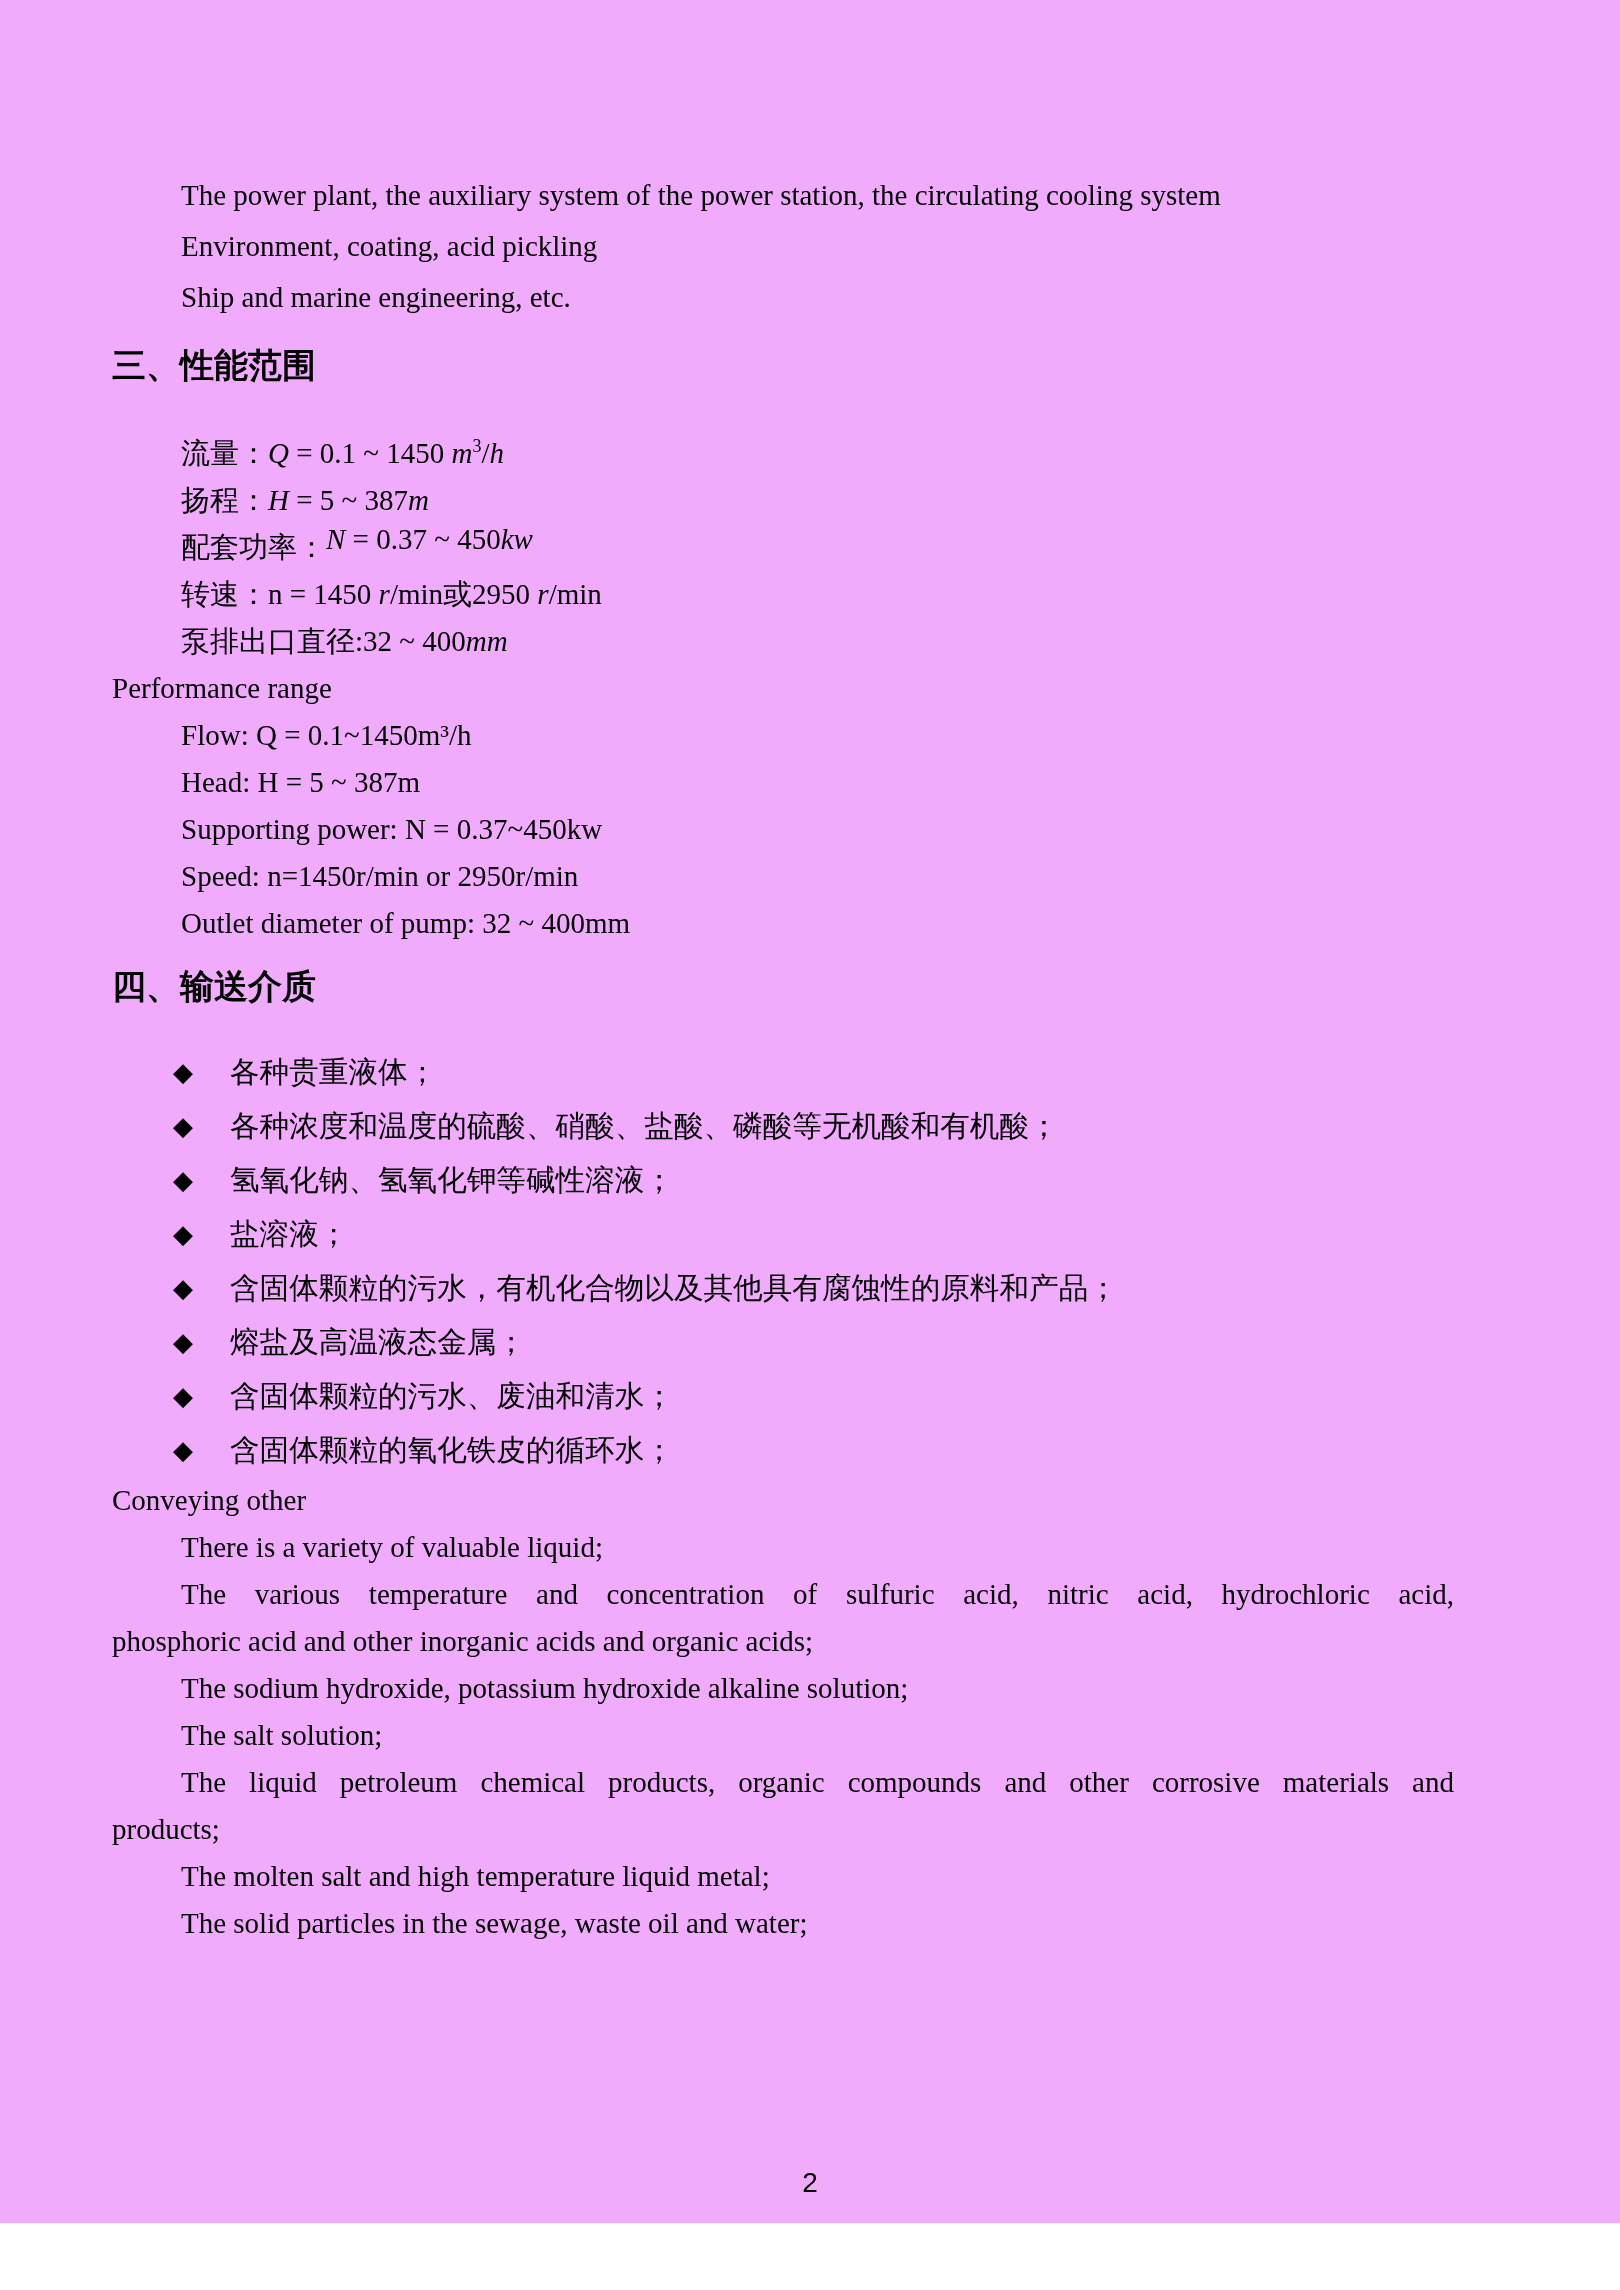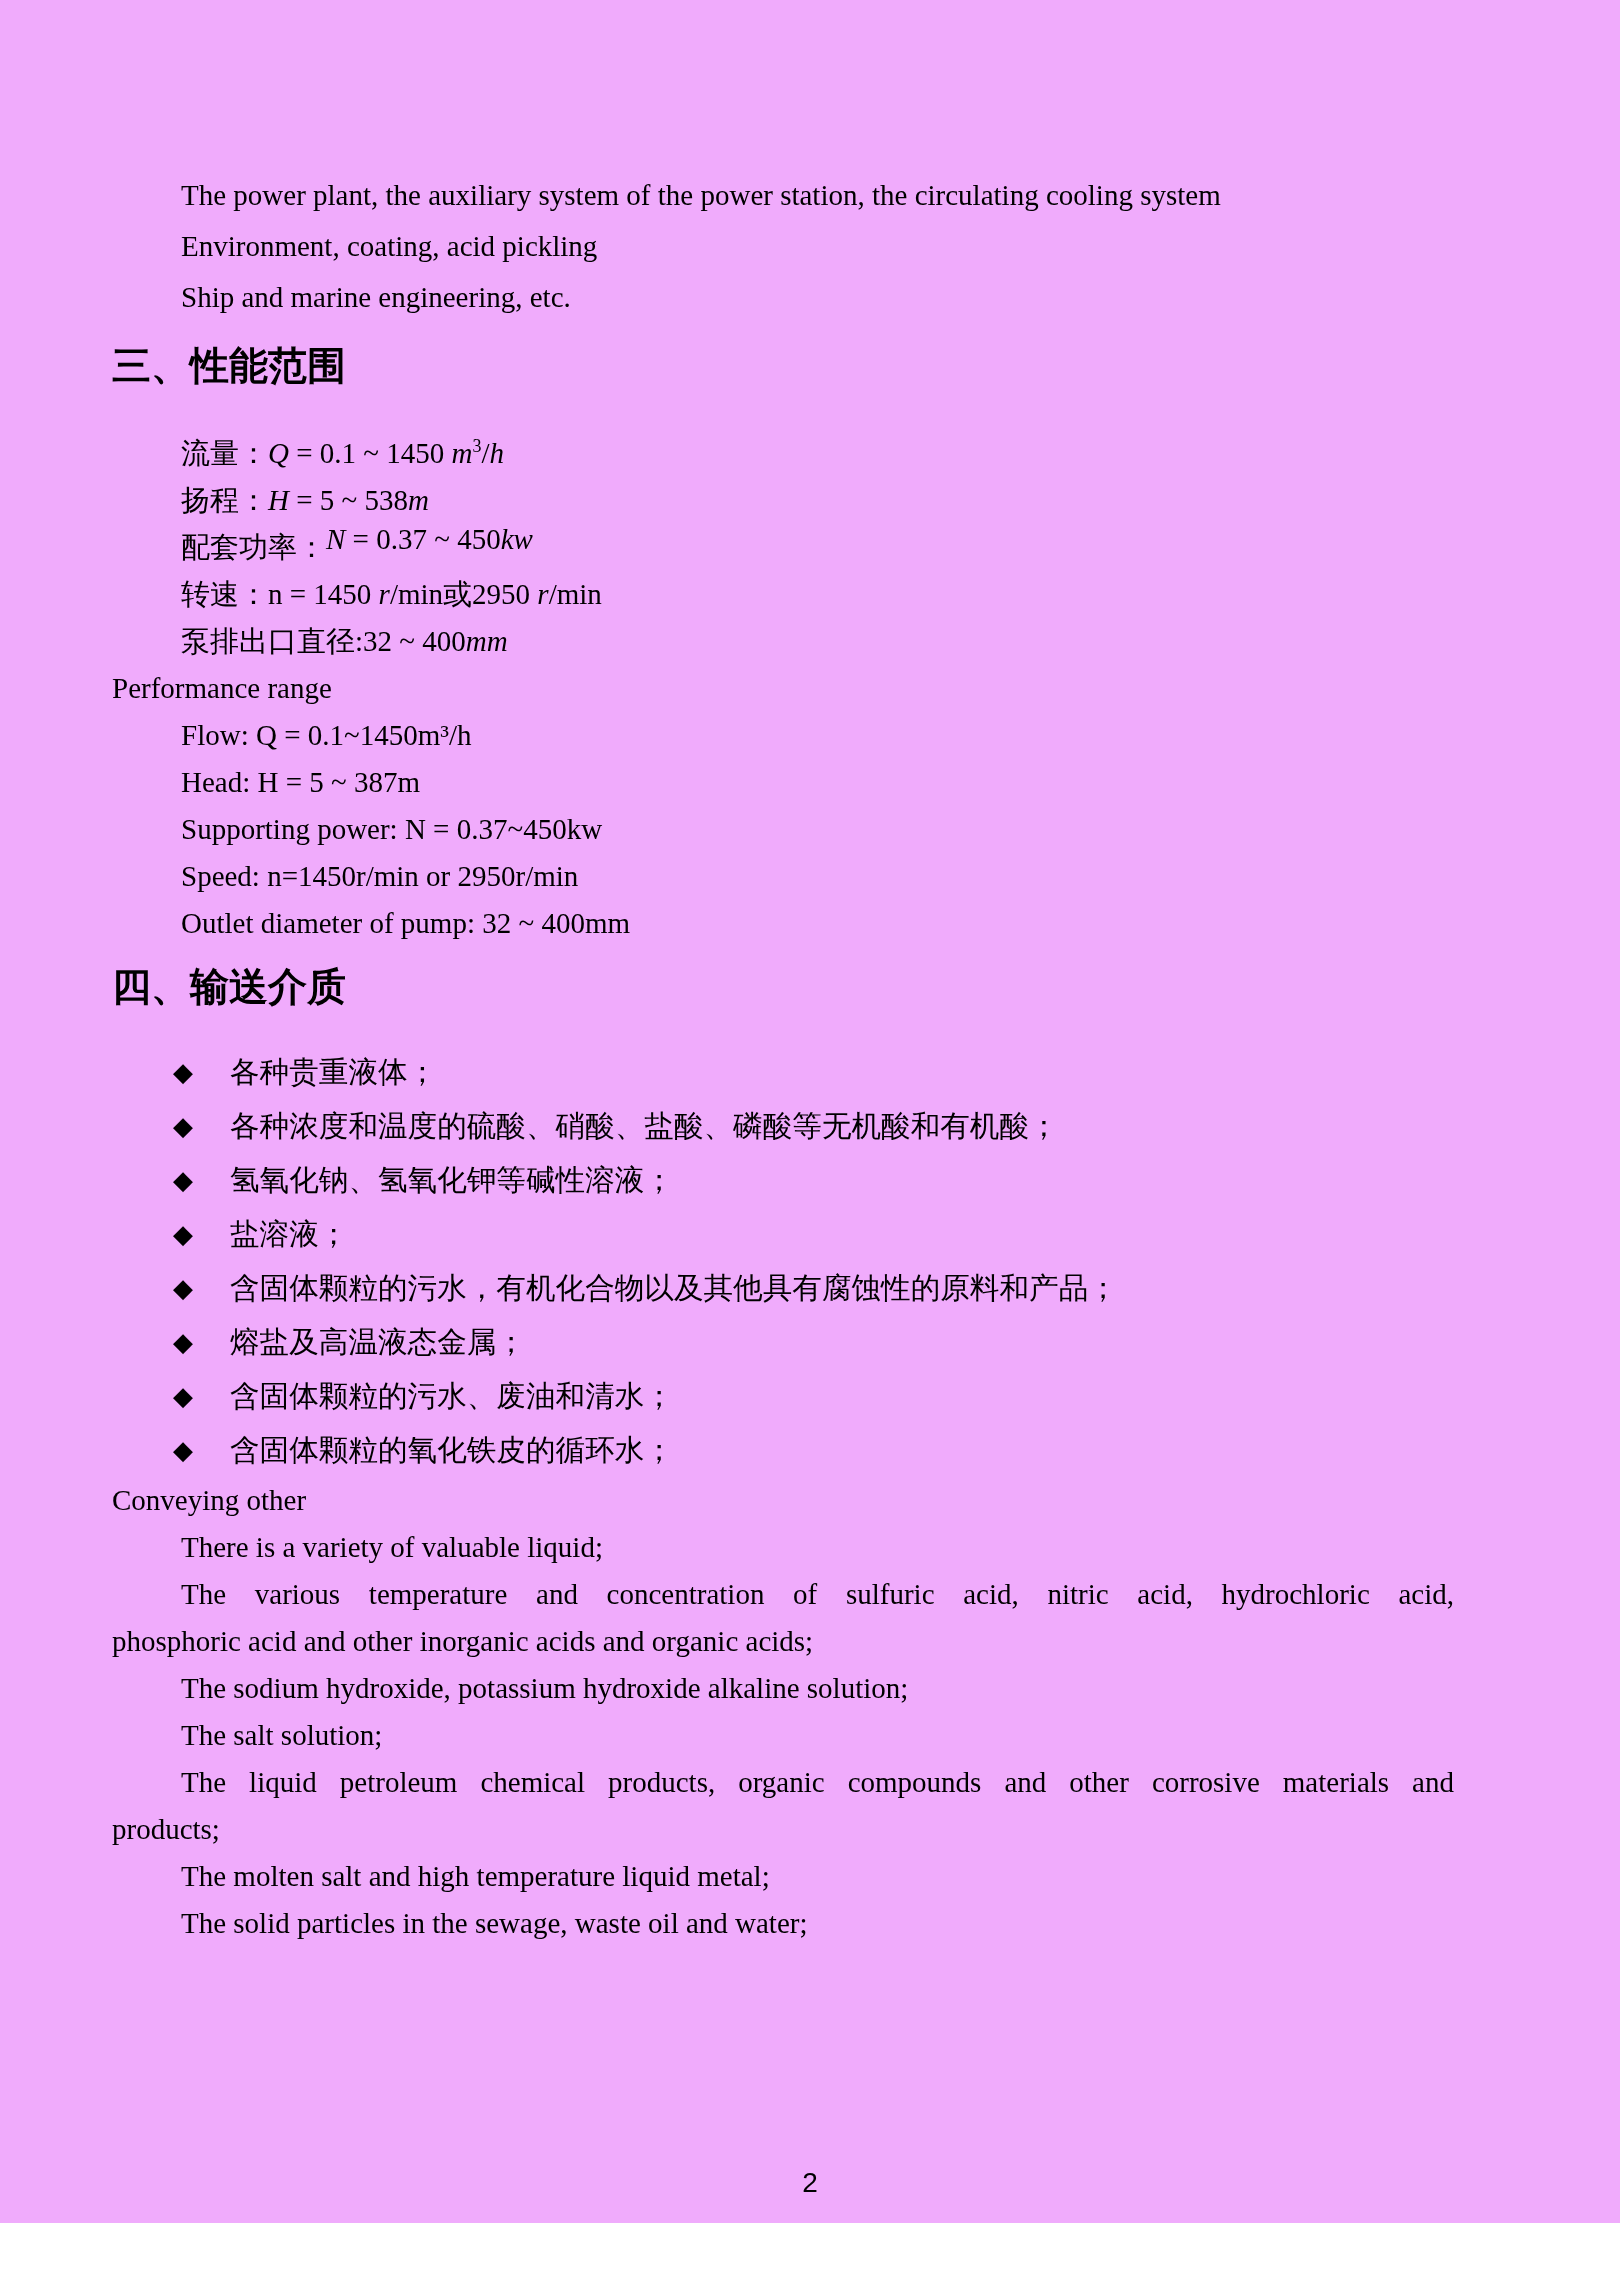--- a/index.html
+++ b/index.html
@@ -32,21 +32,21 @@
   .blk-conveying .line { white-space: normal; }
 
   .blk-sec3-heading { margin-top: 21.5px; }
   .blk-cn-specs    { margin-top: 44px; }
   .blk-perf        { margin-top: 0; }
   .blk-sec4-heading{ margin-top: 19px; }
   .blk-bullets     { margin-top: 38px; }
   .blk-conveying   { margin-top: 0; }
 
   .heading {
-    font-size: 39px;
+    font-size: 34px;
     line-height: 41px;
     font-weight: bold;
     font-family: "DejaVu Sans", "Liberation Sans", sans-serif;
   }
   .indent { padding-left: 69px; }
   .justify {
     text-align: justify;
     text-align-last: justify;
     white-space: normal;
   }
@@ -87,21 +87,21 @@
       <div class="blk blk-intro">
         <div class="line indent"><span>The power plant, the auxiliary system of the power station, the circulating cooling system</span></div>
         <div class="line indent"><span>Environment, coating, acid pickling</span></div>
         <div class="line indent"><span>Ship and marine engineering, etc.</span></div>
       </div>
       <div class="blk blk-sec3-heading">
         <div class="line heading"><span>三、性能范围</span></div>
       </div>
       <div class="blk blk-cn-specs">
         <div class="line indent"><span class="seg-n">流量：</span><span class="seg-v">Q</span><span class="seg-n"> = 0.1 ~ 1450 </span><span class="seg-v">m</span><sup class="seg-sup">3</sup><span class="seg-n">/</span><span class="seg-v">h</span></div>
-        <div class="line indent"><span class="seg-n">扬程：</span><span class="seg-v">H</span><span class="seg-n"> = 5 ~ 538</span><span class="seg-v">m</span></div>
+        <div class="line indent"><span class="seg-n">扬程：</span><span class="seg-v">H</span><span class="seg-n"> = 5 ~ 387</span><span class="seg-v">m</span></div>
         <div class="line indent"><span class="seg-n">配套功率：</span><span class="seg-v seg-r">N</span><span class="seg-n seg-r"> = 0.37 ~ 450</span><span class="seg-v seg-r">kw</span></div>
         <div class="line indent"><span class="seg-n">转速：</span><span class="seg-n">n = 1450 </span><span class="seg-v">r</span><span class="seg-n">/min</span><span class="seg-n">或</span><span class="seg-n">2950 </span><span class="seg-v">r</span><span class="seg-n">/min</span></div>
         <div class="line indent"><span class="seg-n">泵排出口直径:32 ~ 400</span><span class="seg-v">mm</span></div>
       </div>
       <div class="blk blk-perf">
         <div class="line"><span>Performance range</span></div>
         <div class="line indent"><span>Flow: Q = 0.1~1450m³/h</span></div>
         <div class="line indent"><span>Head: H = 5 ~ 387m</span></div>
         <div class="line indent"><span>Supporting power: N = 0.37~450kw</span></div>
         <div class="line indent"><span>Speed: n=1450r/min or 2950r/min</span></div>

